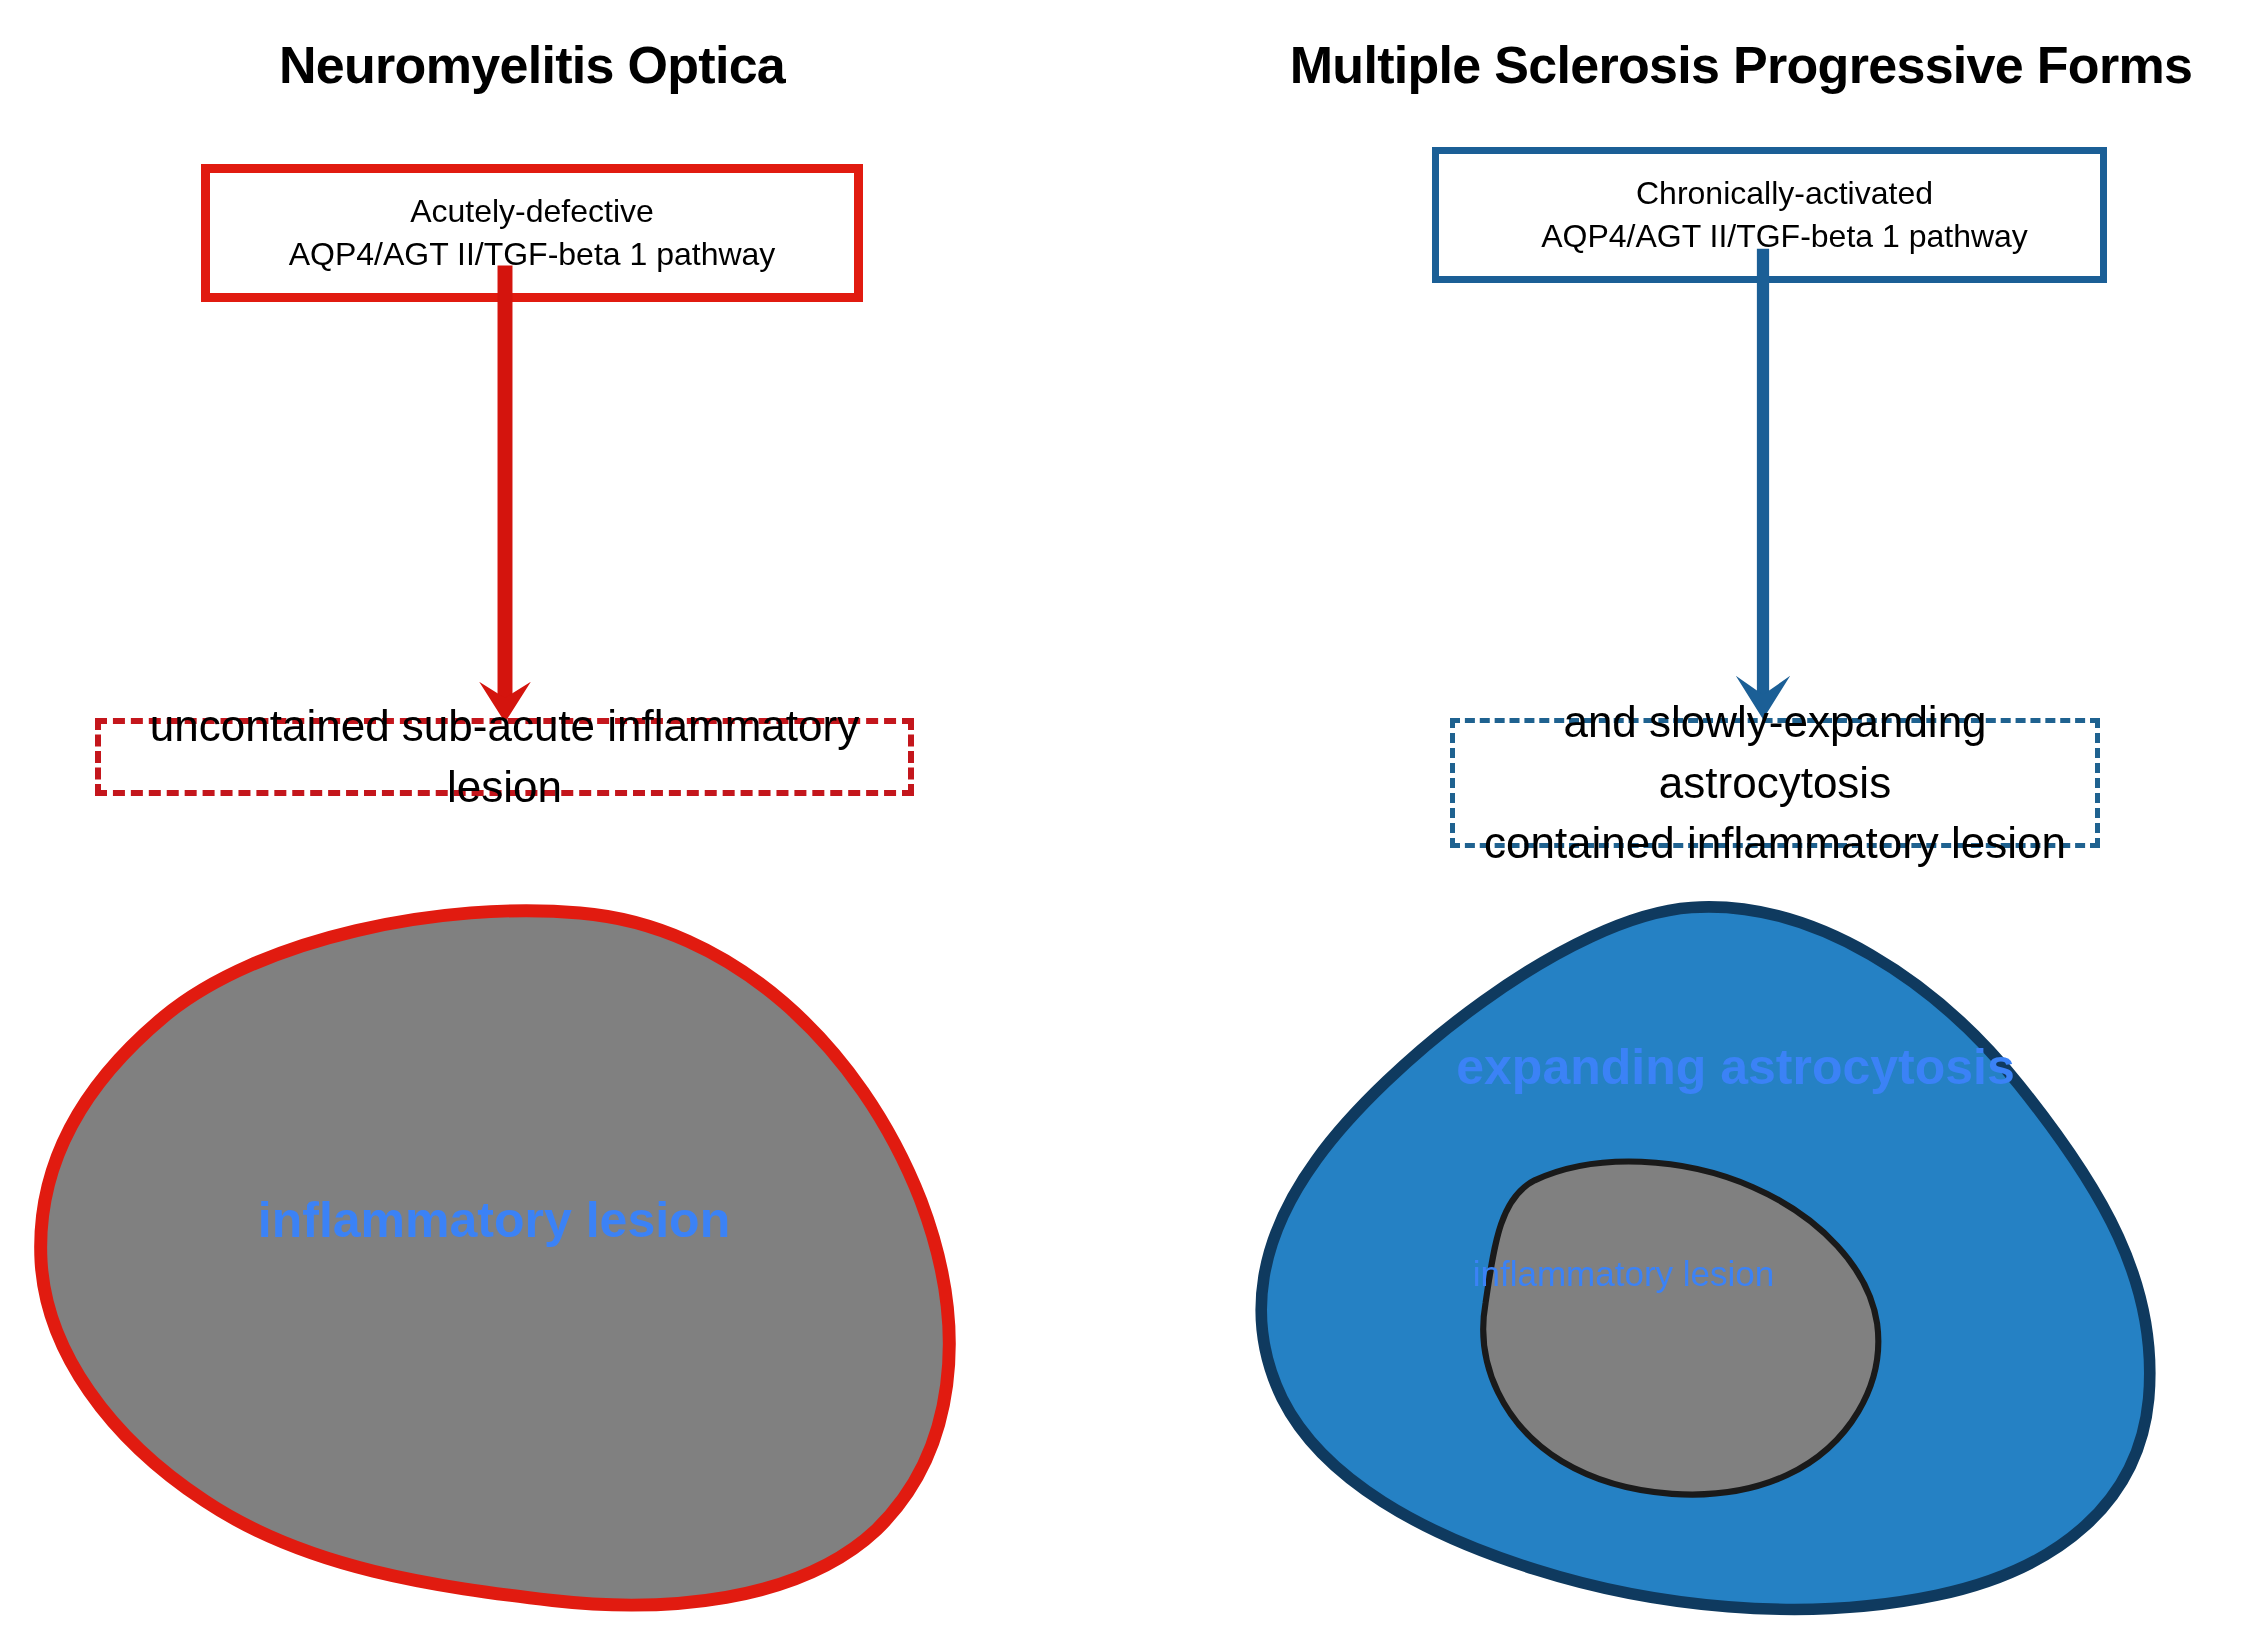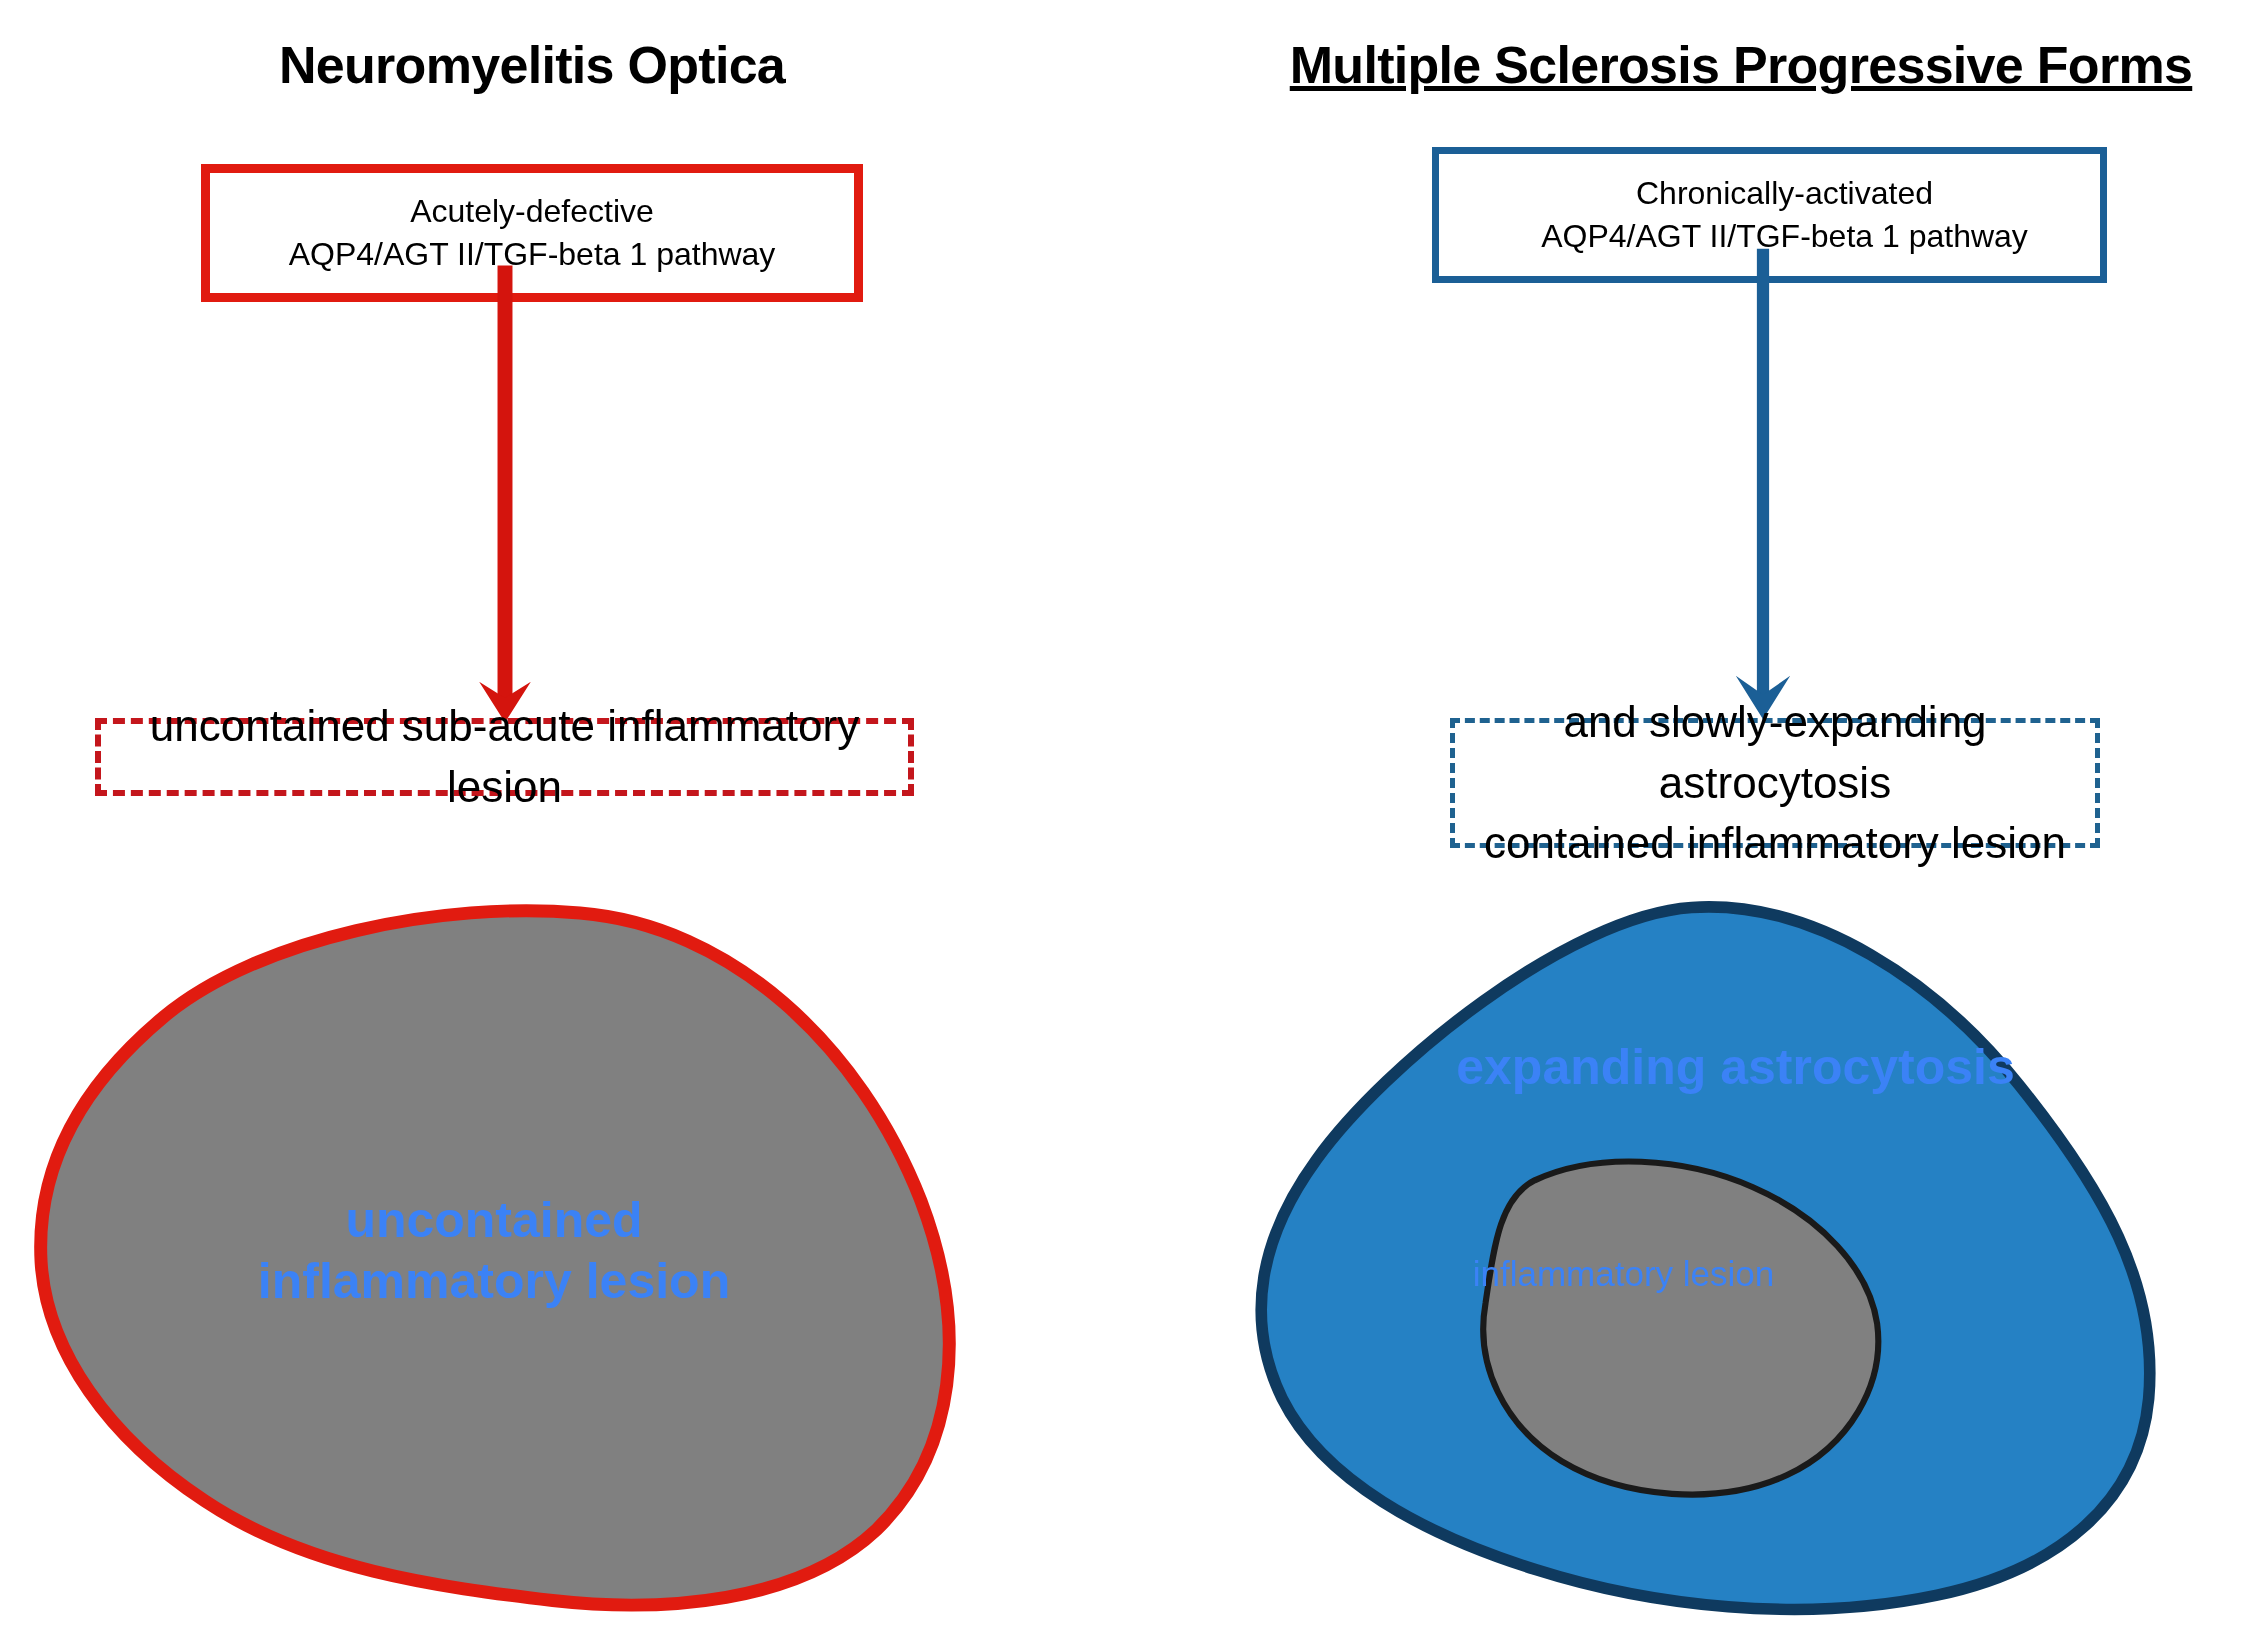--- a/index.html
+++ b/index.html
@@ -22,21 +22,21 @@
     font-weight: bold;
     font-size: 52px;
     line-height: 1;
     letter-spacing: -0.7px;
     white-space: nowrap;
     color: #000000;
     text-align: center;
     margin-top: 12px;
   }
   #title-left  { left: 0;      top: 27px; width: 1064px; }
-  #title-right { left: 1221px; top: 27px; width: 1040px; text-decoration: underline; }
+  #title-right { left: 1221px; top: 27px; width: 1040px; }
 
   
   .pathway-box {
     position: absolute;
     box-sizing: border-box;
     background: #ffffff;
     display: flex;
     flex-direction: column;
     align-items: center;
     justify-content: center;
@@ -147,21 +147,20 @@
            C 1060 66, 1250 240, 1340 470
            C 1412 660, 1390 840, 1275 952
            C 1160 1060, 960 1074, 800 1056
            C 630 1036, 440 1010, 290 910
            C 150 818, 58 690, 50 560
            C 42 420, 110 300, 230 200
            C 370 84, 640 30, 840 48 Z" fill="#808080" stroke="#E11B10" stroke-width="19" stroke-linejoin="round"></path>
 </svg>
 
 <div class="blob-label" id="label-uncontained">
-  <span class="label-line">uncontained</span>
   <span class="label-line">inflammatory lesion</span>
 </div>
 
 <div class="panel-title" id="title-right">Multiple Sclerosis Progressive Forms</div>
 
 <div class="pathway-box" id="box-right">
   <span class="pathway-line">Chronically-activated</span>
   <span class="pathway-line">AQP4/AGT II/TGF-beta 1 pathway</span>
 </div>
 

